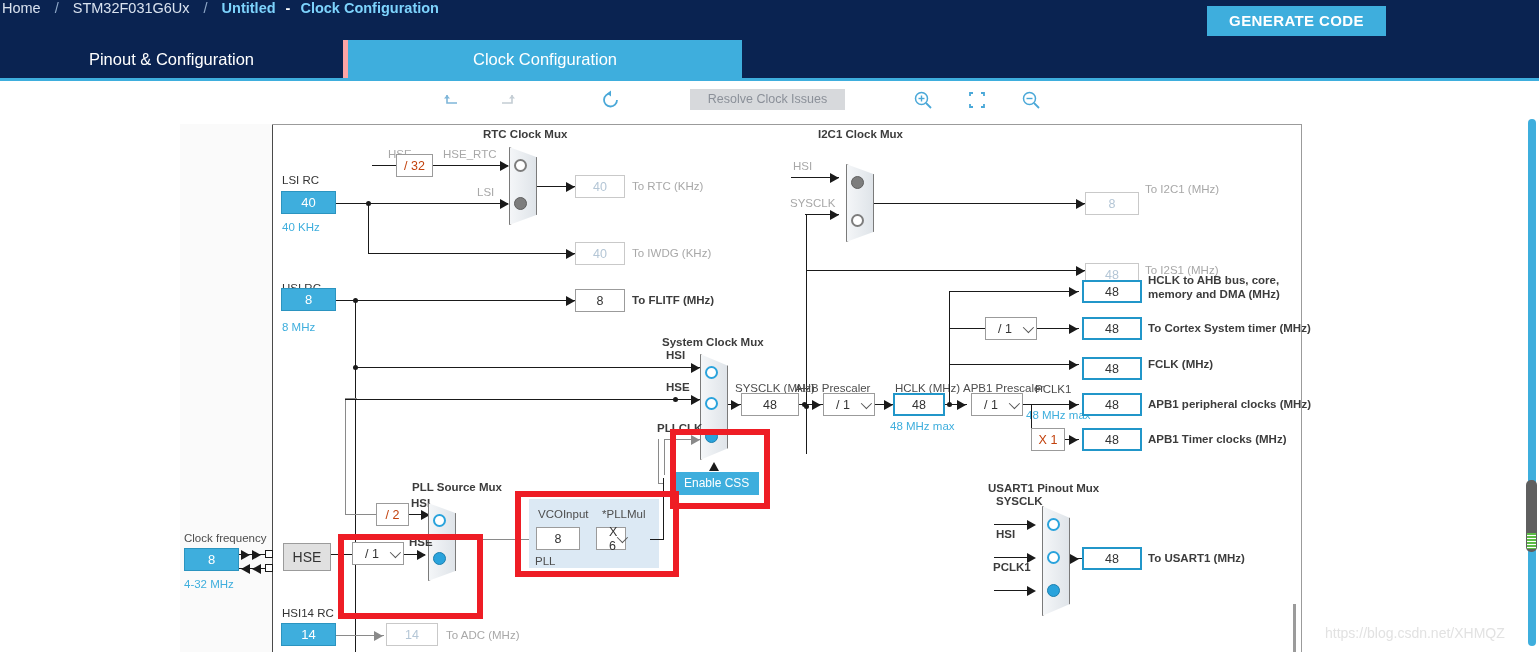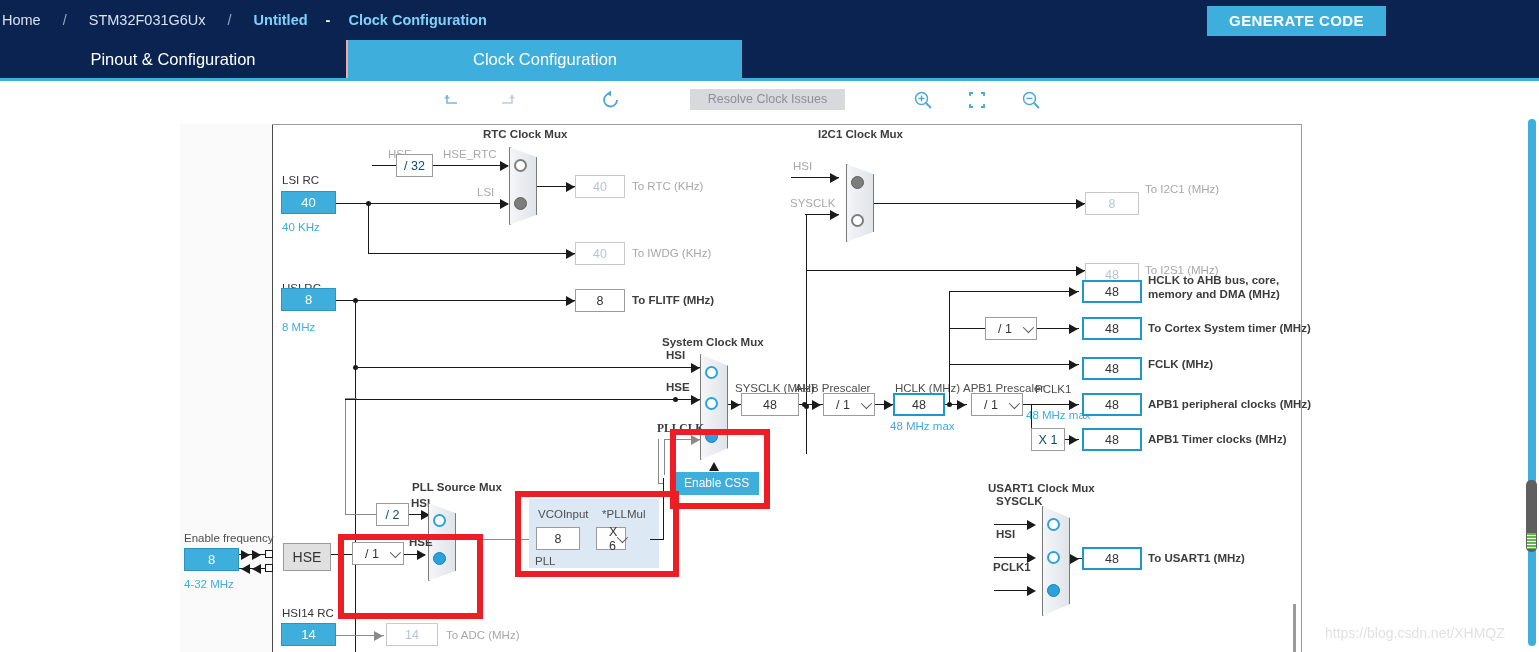--- a/index.html
+++ b/index.html
@@ -7,21 +7,21 @@
     width: 1539px; height: 652px;
     overflow: hidden;
     font-family: "Liberation Sans", sans-serif;
     background: #ffffff;
   }
 
   
   .breadcrumb-bar {
     position: absolute; left: 0; top: 0; width: 1539px; height: 40px;
     background: #0a2351;
-    display: flex; align-items: center; gap: 8px;
+    display: flex; align-items: flex-start;
   }
   .bc-item { color: #d9e2ef; font-size: 14.5px; white-space: nowrap; }
   .bc-home { margin-left: 2px; }
   .bc-sep { color: #8fa8c8; font-size: 14.5px; margin: 0 14px; }
   .bc-bold { color: #7dd3fc; font-weight: bold; font-size: 14.5px; }
   .bc-dash { color: #ffffff; font-weight: bold; font-size: 14.5px; margin: 0 10px; }
   .generate-code {
     position: absolute; right: 153px; top: 6px;
     background: #3eaedd; color: #ffffff;
     font-size: 15px; font-weight: bold; letter-spacing: 0.4px;
@@ -32,21 +32,21 @@
 
   
   .tab-bar {
     position: absolute; left: 0; top: 40px; width: 1539px; height: 38px;
     background: #0a2351;
     display: flex;
   }
   .tab {
     height: 38px; display: flex; align-items: center; justify-content: center;
     color: #ffffff; font-size: 16.5px; cursor: pointer;
-    border-right: 2px solid #fca5a5;
+    border-right: 5px solid #fca5a5;
   }
   .tab:last-child { border-right: none; }
   .tab.active { background: #3eaedd; }
   .tab-0 { width: 348px; }
   .tab-1 { width: 394px; }
   .tab-2 { width: 394px; }
   .tab-3 { width: 402px; }
   .tab-underline {
     position: absolute; left: 0; top: 78px; width: 1539px; height: 3px;
     background: #3eaedd;
@@ -122,21 +122,21 @@
   .vbox.blue-border { border: 2px solid #2196c9; }
   .vbox.disabled { color: #b4c6d6; border-color: #c9c9c9; }
   .vbox.src {
     background: #3eaedd; border: 1px solid #2b94c0; color: #ffffff;
     font-size: 13px;
   }
   .vbox.hse-box {
     background: #e0e0e0; border: 1px solid #9b9b9b;
     color: #333333; font-size: 14px;
   }
-  .vbox.divider { font-size: 12.5px; color: #0c4a6e; }
+  .vbox.divider { font-size: 12.5px; color: #c2410c; }
 
   
   .combo {
     position: absolute; background: #ffffff; border: 1px solid #9b9b9b;
     font-size: 12.5px; color: #333333;
     display: flex; align-items: center;
     font-family: "Liberation Sans", sans-serif;
     cursor: pointer;
   }
   .combo .cval { padding-left: 12px; flex: 1; }
@@ -403,21 +403,21 @@
   <div class="lbl gray" style="left:1145px; top:146px;">To I2S1 (MHz)</div>
   <div class="dot" style="left:804px; top:286px;"></div>
 
   <div class="lbl bold" style="left:662px; top:218px;">System Clock Mux</div>
   <div class="mux" style="left:700px; top:236px; width:28px; height:106px;
        clip-path: polygon(0 0, 100% 11%, 100% 89%, 0 100%);"></div>
   <div class="radio off-blue" style="left:705px; top:248px;"></div>
   <div class="radio off-blue" style="left:705px; top:279px;"></div>
   <div class="radio on-blue" style="left:705px; top:312px;"></div>
   <div class="lbl bold" style="left:666px; top:263px;">HSE</div>
-  <div class="lbl bold" style="left:657px; top:304px;font-family:Liberation Serif, serif;">PLLCLK</div>
+  <div class="lbl bold" style="left:657px; top:304px;">PLLCLK</div>
 
   <div class="hl" style="left:345px; top:281px; width:355px;"></div>
   <div class="arr" style="left:691px; top:277px;"></div>
   <div class="dot" style="left:673px; top:279px;"></div>
 
   <div class="hl gy" style="left:664px; top:321px; width:36px;"></div>
   <div class="arr gy" style="left:691px; top:317px;"></div>
   <div class="vl gy" style="left:664px; top:321px; height:36px;"></div>
   <div class="vl gy" style="left:658px; top:321px; height:44px;"></div>
   <div class="hl gy" style="left:658px; top:365px; width:6px;"></div>
@@ -512,21 +512,21 @@
   <div class="vbox" style="left:536px; top:409px; width:44px; height:23px;">8</div>
   <div class="combo" style="left:596px; top:409px; width:30px; height:23px;">
     <span class="cval">X 6</span>
     <span class="carr"></span>
   </div>
   <div class="lbl" style="left:535px; top:437px;">PLL</div>
 
   <div class="hl" style="left:650px; top:421px; width:14px;"></div>
   <div class="vl" style="left:663px; top:360px; height:61px;"></div>
 
-  <div class="lbl" style="left:184px; top:414px;">Enable frequency</div>
+  <div class="lbl" style="left:184px; top:414px;">Clock frequency</div>
   <div class="vbox src" style="left:184px; top:430px; width:55px; height:23px;">8</div>
   <div class="lbl blue" style="left:184px; top:460px;">4-32 MHz</div>
   <div class="hl" style="left:239px; top:436px; width:29px;"></div>
   <div class="arr" style="left:241px; top:432px;"></div>
   <div class="arr" style="left:252px; top:432px;"></div>
   <div class="sq" style="left:265px; top:432px;"></div>
   <div class="hl" style="left:239px; top:450px; width:29px;"></div>
   <div class="arr lft" style="left:241px; top:446px;"></div>
   <div class="arr lft" style="left:252px; top:446px;"></div>
   <div class="sq" style="left:265px; top:446px;"></div>
@@ -534,21 +534,21 @@
   <div class="hl" style="left:331px; top:436px; width:21px;"></div>
 
   <div class="lbl dark" style="left:282px; top:489px;">HSI14 RC</div>
   <div class="vbox src" style="left:281px; top:505px; width:55px; height:23px;">14</div>
 
   <div class="hl gy" style="left:336px; top:517px; width:48px;"></div>
   <div class="arr gy" style="left:374px; top:513px;"></div>
   <div class="vbox disabled" style="left:386px; top:505px; width:52px; height:23px;">14</div>
   <div class="lbl gray" style="left:446px; top:511px;">To ADC (MHz)</div>
 
-  <div class="lbl bold" style="left:988px; top:364px;">USART1 Clock Mux</div>
+  <div class="lbl bold" style="left:988px; top:364px;">USART1 Pinout Mux</div>
   <div class="mux" style="left:1042px; top:388px; width:28px; height:110px;
        clip-path: polygon(0 0, 100% 11%, 100% 89%, 0 100%);"></div>
   <div class="radio off-blue" style="left:1047px; top:400px;"></div>
   <div class="radio off-blue" style="left:1047px; top:433px;"></div>
   <div class="radio on-blue" style="left:1047px; top:466px;"></div>
   <div class="lbl bold" style="left:996px; top:377px;">SYSCLK</div>
   <div class="lbl bold" style="left:996px; top:410px;">HSI</div>
   <div class="lbl bold" style="left:993px; top:443px;">PCLK1</div>
   <div class="hl" style="left:994px; top:406px; width:40px;"></div>
   <div class="arr" style="left:1027px; top:402px;"></div>

